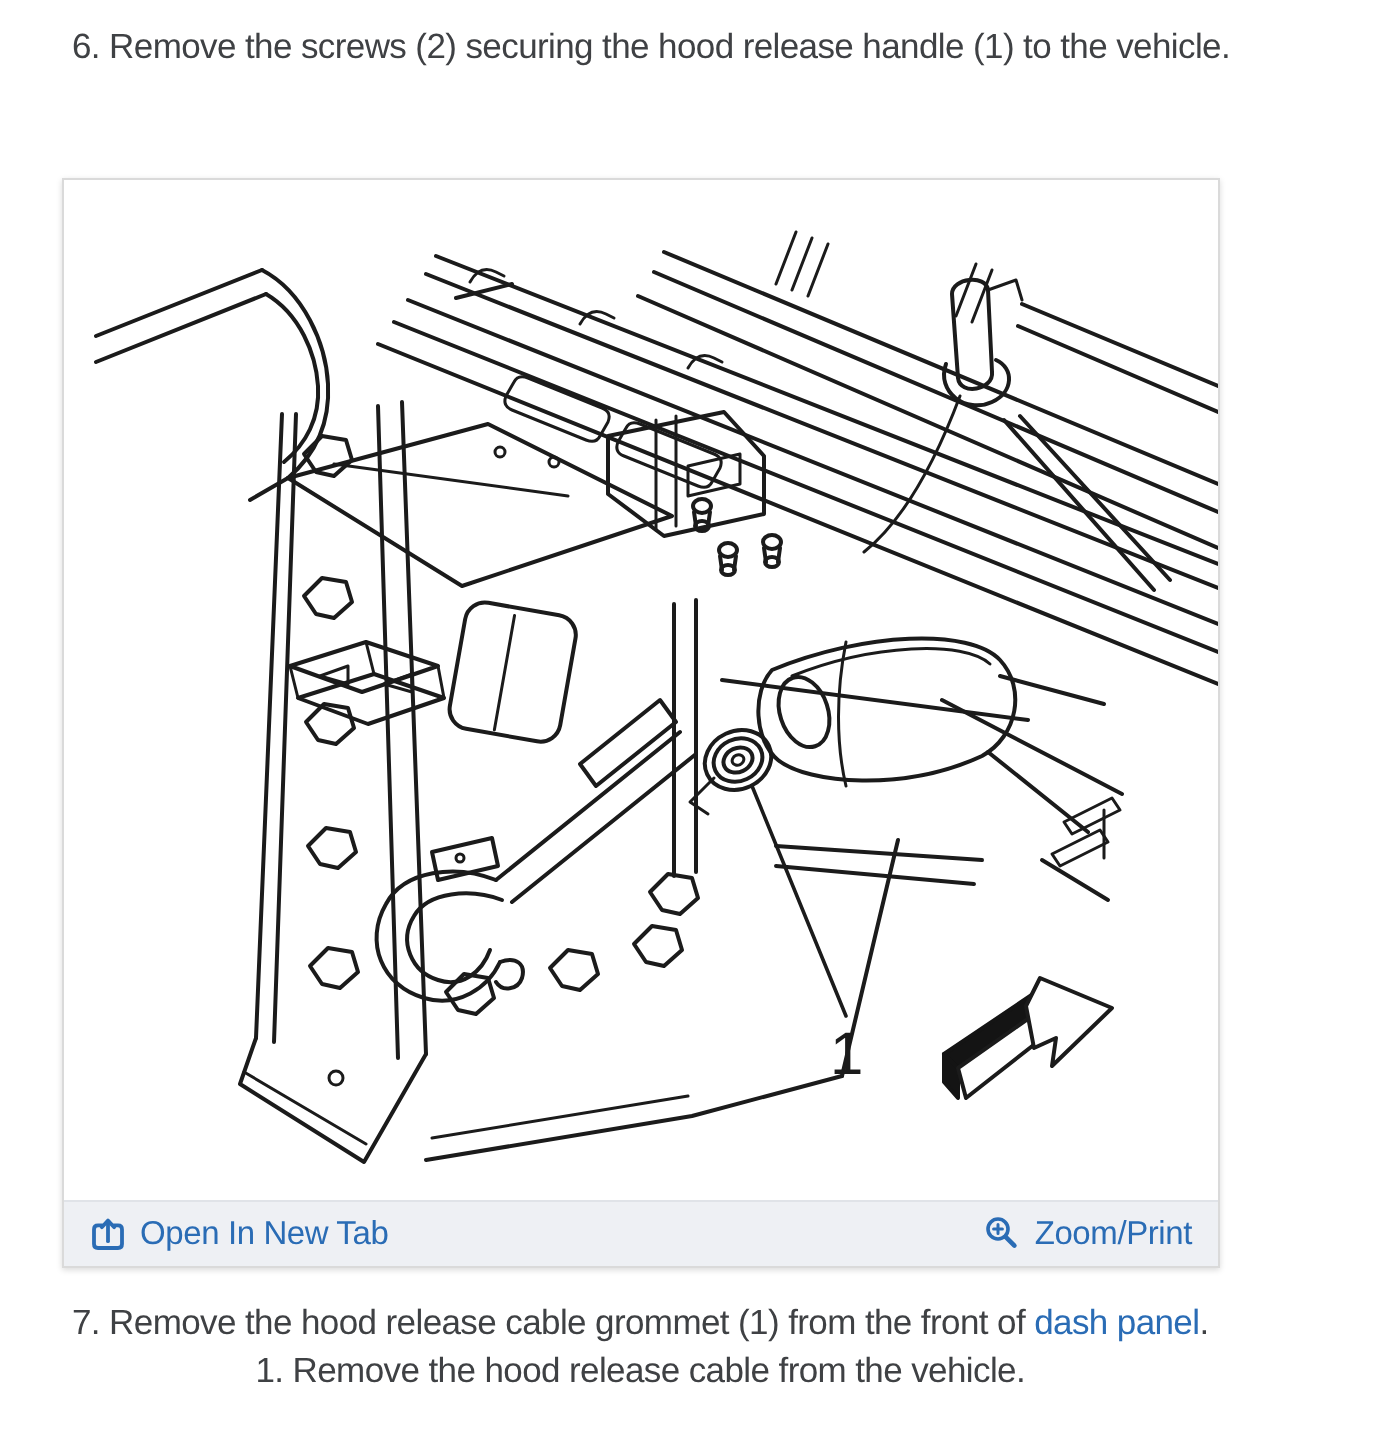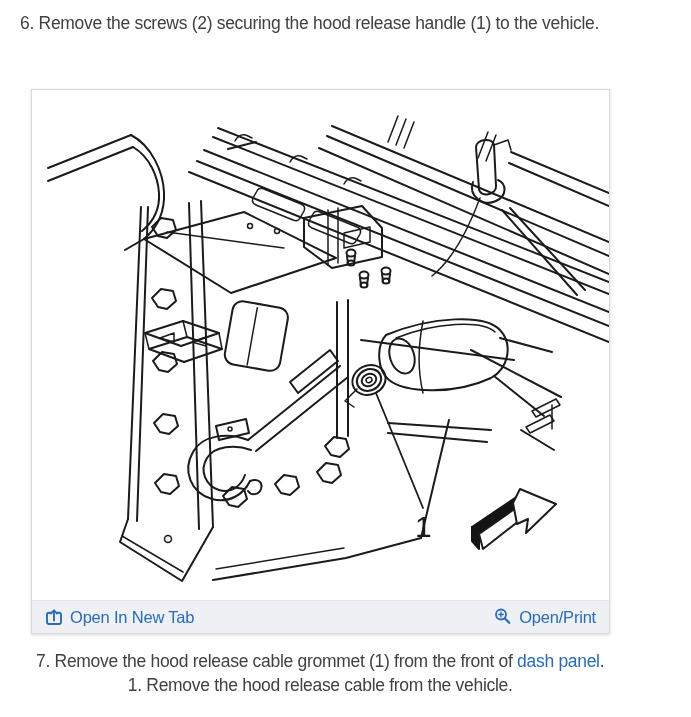--- a/index.html
+++ b/index.html
@@ -1,21 +1,21 @@
 <!DOCTYPE html>
 <html><head>
 <meta charset="utf-8">
 <style>
   html,body{margin:0;padding:0;background:#ffffff;}
   body{
     width:691px;height:717px;position:relative;overflow:hidden;
     font-family:"Liberation Sans",sans-serif;color:#3f4144;
   }
   .step{font-size:17.5px;letter-spacing:-0.3px;white-space:nowrap;}
-  #step6{position:absolute;left:20px;top:13px;}
+  #step6{position:absolute;left:36px;top:13px;}
   #steps-78{position:absolute;left:36px;top:650px;line-height:23.5px;text-align:center;}
   .inline-link{color:#2a6cb5;cursor:pointer;text-decoration:none;}
   
   .figure-card{
     position:absolute;left:31px;top:89px;width:577px;
     border:1px solid #dadada;background:#fff;
     box-shadow:0 1px 3px rgba(0,0,0,.15);
   }
   .figure-canvas{display:block;width:577px;height:510px;background:#fff;}
   .figure-bar{
@@ -220,21 +220,21 @@
       <span>Open In New Tab</span>
     </a>
     <a class="figure-link">
       <span>
         <svg width="18" height="18" viewBox="0 0 18 18">
           <circle cx="7" cy="6.5" r="5" fill="none" stroke="#2a6cb5" stroke-width="1.8"></circle>
           <path d="M7,4.3 L7,8.7 M4.8,6.5 L9.2,6.5" stroke="#2a6cb5" stroke-width="1.5" stroke-linecap="round"></path>
           <path d="M10.7,10.3 L15.2,14.8" stroke="#2a6cb5" stroke-width="2.3" stroke-linecap="round"></path>
         </svg>
       </span>
-      <span>Open/Print</span>
+      <span>Zoom/Print</span>
     </a>
   </div>
 </div>
 
 <div id="steps-78">
   <div class="step">
     <span>7. Remove the hood release cable grommet (1) from the front of </span><a class="inline-link">dash panel</a><span>.</span>
   </div>
   <div class="step">1. Remove the hood release cable from the vehicle.</div>
 </div>

